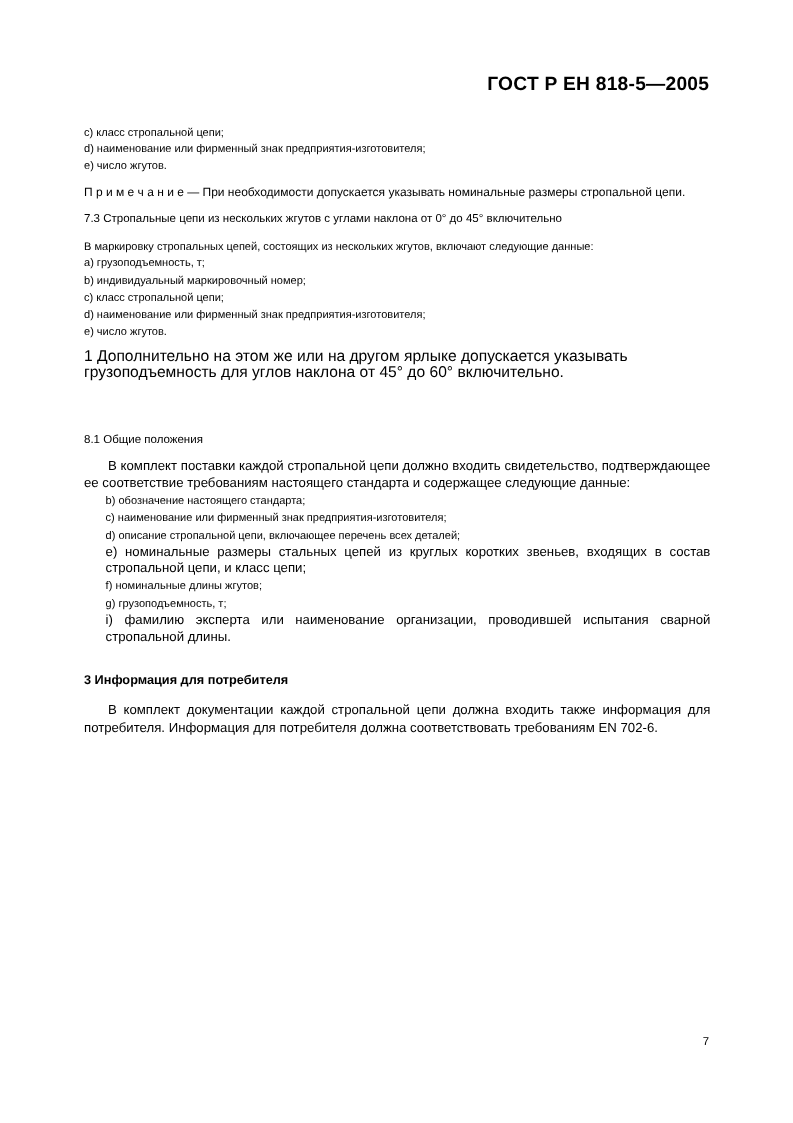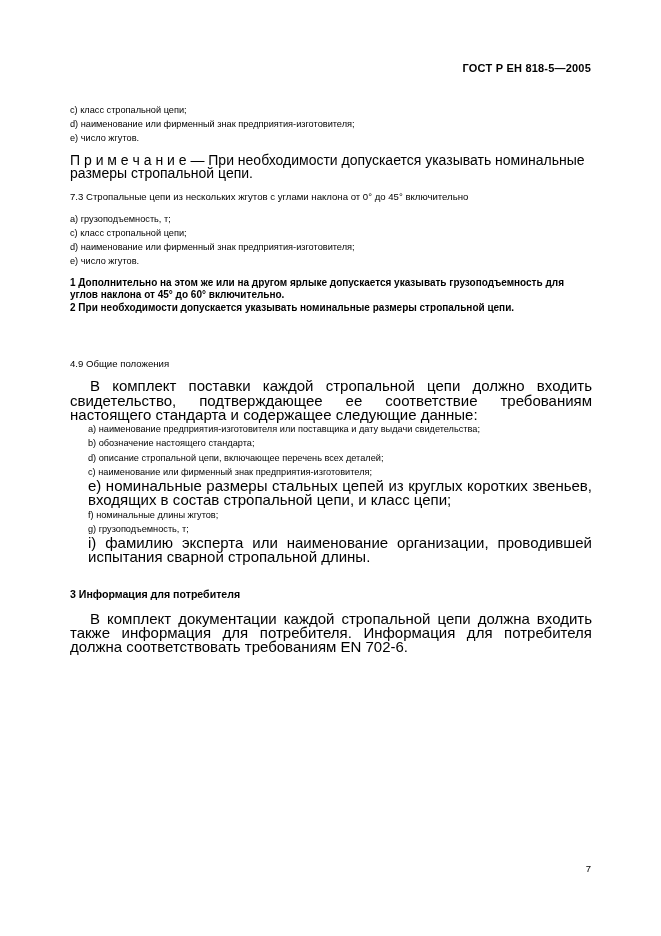--- a/index.html
+++ b/index.html
@@ -20,21 +20,21 @@
     left: 0;
     top: 0;
     width: 661px;
     height: 936px;
     background: #fff;
   }
   .header {
     position: absolute;
     right: 70px;
     top: 62px;
-    font-size: 11px;
+    font-size: 16px;
     font-weight: bold;
     letter-spacing: 0.2px;
     white-space: nowrap;
   }
   .content {
     position: absolute;
     left: 70px;
     top: 103px;
     width: 522px;
   }
@@ -45,45 +45,44 @@
   }
   .indent {
     padding-left: 18px;
   }
   .note-label {
     font-size: 8.2px;
     letter-spacing: 1.6px;
     line-height: 14px;
   }
   .note {
-    font-size: 10px;
+    font-size: 13px;
     line-height: 12.6px;
-    font-weight: bold;
   }
   .note-inline {
-    font-size: 14px;
+    font-size: 10px;
     line-height: 13.6px;
   }
   .sec-title {
     font-size: 10.6px;
     font-weight: bold;
     line-height: 15px;
   }
   .subsec-title {
     font-size: 9.6px;
     font-weight: normal;
     line-height: 15px;
   }
   .sp-8 { height: 8px; }
   .sp-10 { height: 10px; }
   .sp-16 { height: 16px; }
   .sp-22 { height: 22px; }
   .sp-26 { height: 26px; }
   .para {
-    font-size: 15px;
+    font-size: 11px;
     line-height: 14.3px;
     text-align: justify;
   }
   .para-indent {
     text-indent: 20px;
   }
   .pagenum {
     position: absolute;
     right: 70px;
     bottom: 62px;
@@ -103,41 +102,41 @@
     <div class="line">d)  наименование или фирменный знак предприятия-изготовителя;</div>
     <div class="line">e)  число жгутов.</div>
 
     <div class="sp-8"></div>
     <div class="note-inline">П р и м е ч а н и е — При необходимости допускается указывать номинальные размеры стропальной цепи.</div>
 
     <div class="sp-8"></div>
     <div class="subsec-title">7.3  Стропальные цепи из нескольких жгутов с углами наклона от 0° до 45° включительно</div>
 
     <div class="sp-8"></div>
+    <div class="line">В маркировку стропальных цепей, состоящих из нескольких жгутов, включают следующие данные:</div>
     <div class="line">a)  грузоподъемность, т;</div>
+    <div class="line">b)  индивидуальный маркировочный номер;</div>
     <div class="line">c)  класс стропальной цепи;</div>
     <div class="line">d)  наименование или фирменный знак предприятия-изготовителя;</div>
     <div class="line">e)  число жгутов.</div>
 
     <div class="sp-8"></div>
     <div class="note">1  Дополнительно на этом же или на другом ярлыке допускается указывать грузоподъемность для углов наклона от 45° до 60° включительно.</div>
-    <div class="note">2  При необходимости допускается указывать номинальные размеры стропальной цепи.</div>
 
     <div class="sp-26"></div>
 
     <div class="sp-16"></div>
-    <div class="subsec-title">4.9  Общие положения</div>
+    <div class="subsec-title">8.1  Общие положения</div>
 
     <div class="sp-8"></div>
     <div class="para para-indent">В комплект поставки каждой стропальной цепи должно входить свидетельство, подтверждающее ее соответствие требованиям настоящего стандарта и содержащее следующие данные:</div>
 
-    <div class="line indent">a)  наименование предприятия-изготовителя или поставщика и дату выдачи свидетельства;</div>
     <div class="line indent">b)  обозначение настоящего стандарта;</div>
+    <div class="line indent">c)  наименование или фирменный знак предприятия-изготовителя;</div>
     <div class="line indent">d)  описание стропальной цепи, включающее перечень всех деталей;</div>
-    <div class="line indent">c)  наименование или фирменный знак предприятия-изготовителя;</div>
     <div class="para" style="padding-left:18px; text-indent:0;">e)  номинальные размеры стальных цепей из круглых коротких звеньев, входящих в состав стропальной цепи, и класс цепи;</div>
     <div class="line indent">f)  номинальные длины жгутов;</div>
     <div class="line indent">g)  грузоподъемность, т;</div>
     <div class="para" style="padding-left:18px; text-indent:0;">i)  фамилию эксперта или наименование организации, проводившей испытания сварной стропальной длины.</div>
 
     <div class="sp-22"></div>
     <div class="sec-title">3  Информация для потребителя</div>
 
     <div class="sp-10"></div>
     <div class="para para-indent">В комплект документации каждой стропальной цепи должна входить также информация для потребителя. Информация для потребителя должна соответствовать требованиям EN 702-6.</div>

